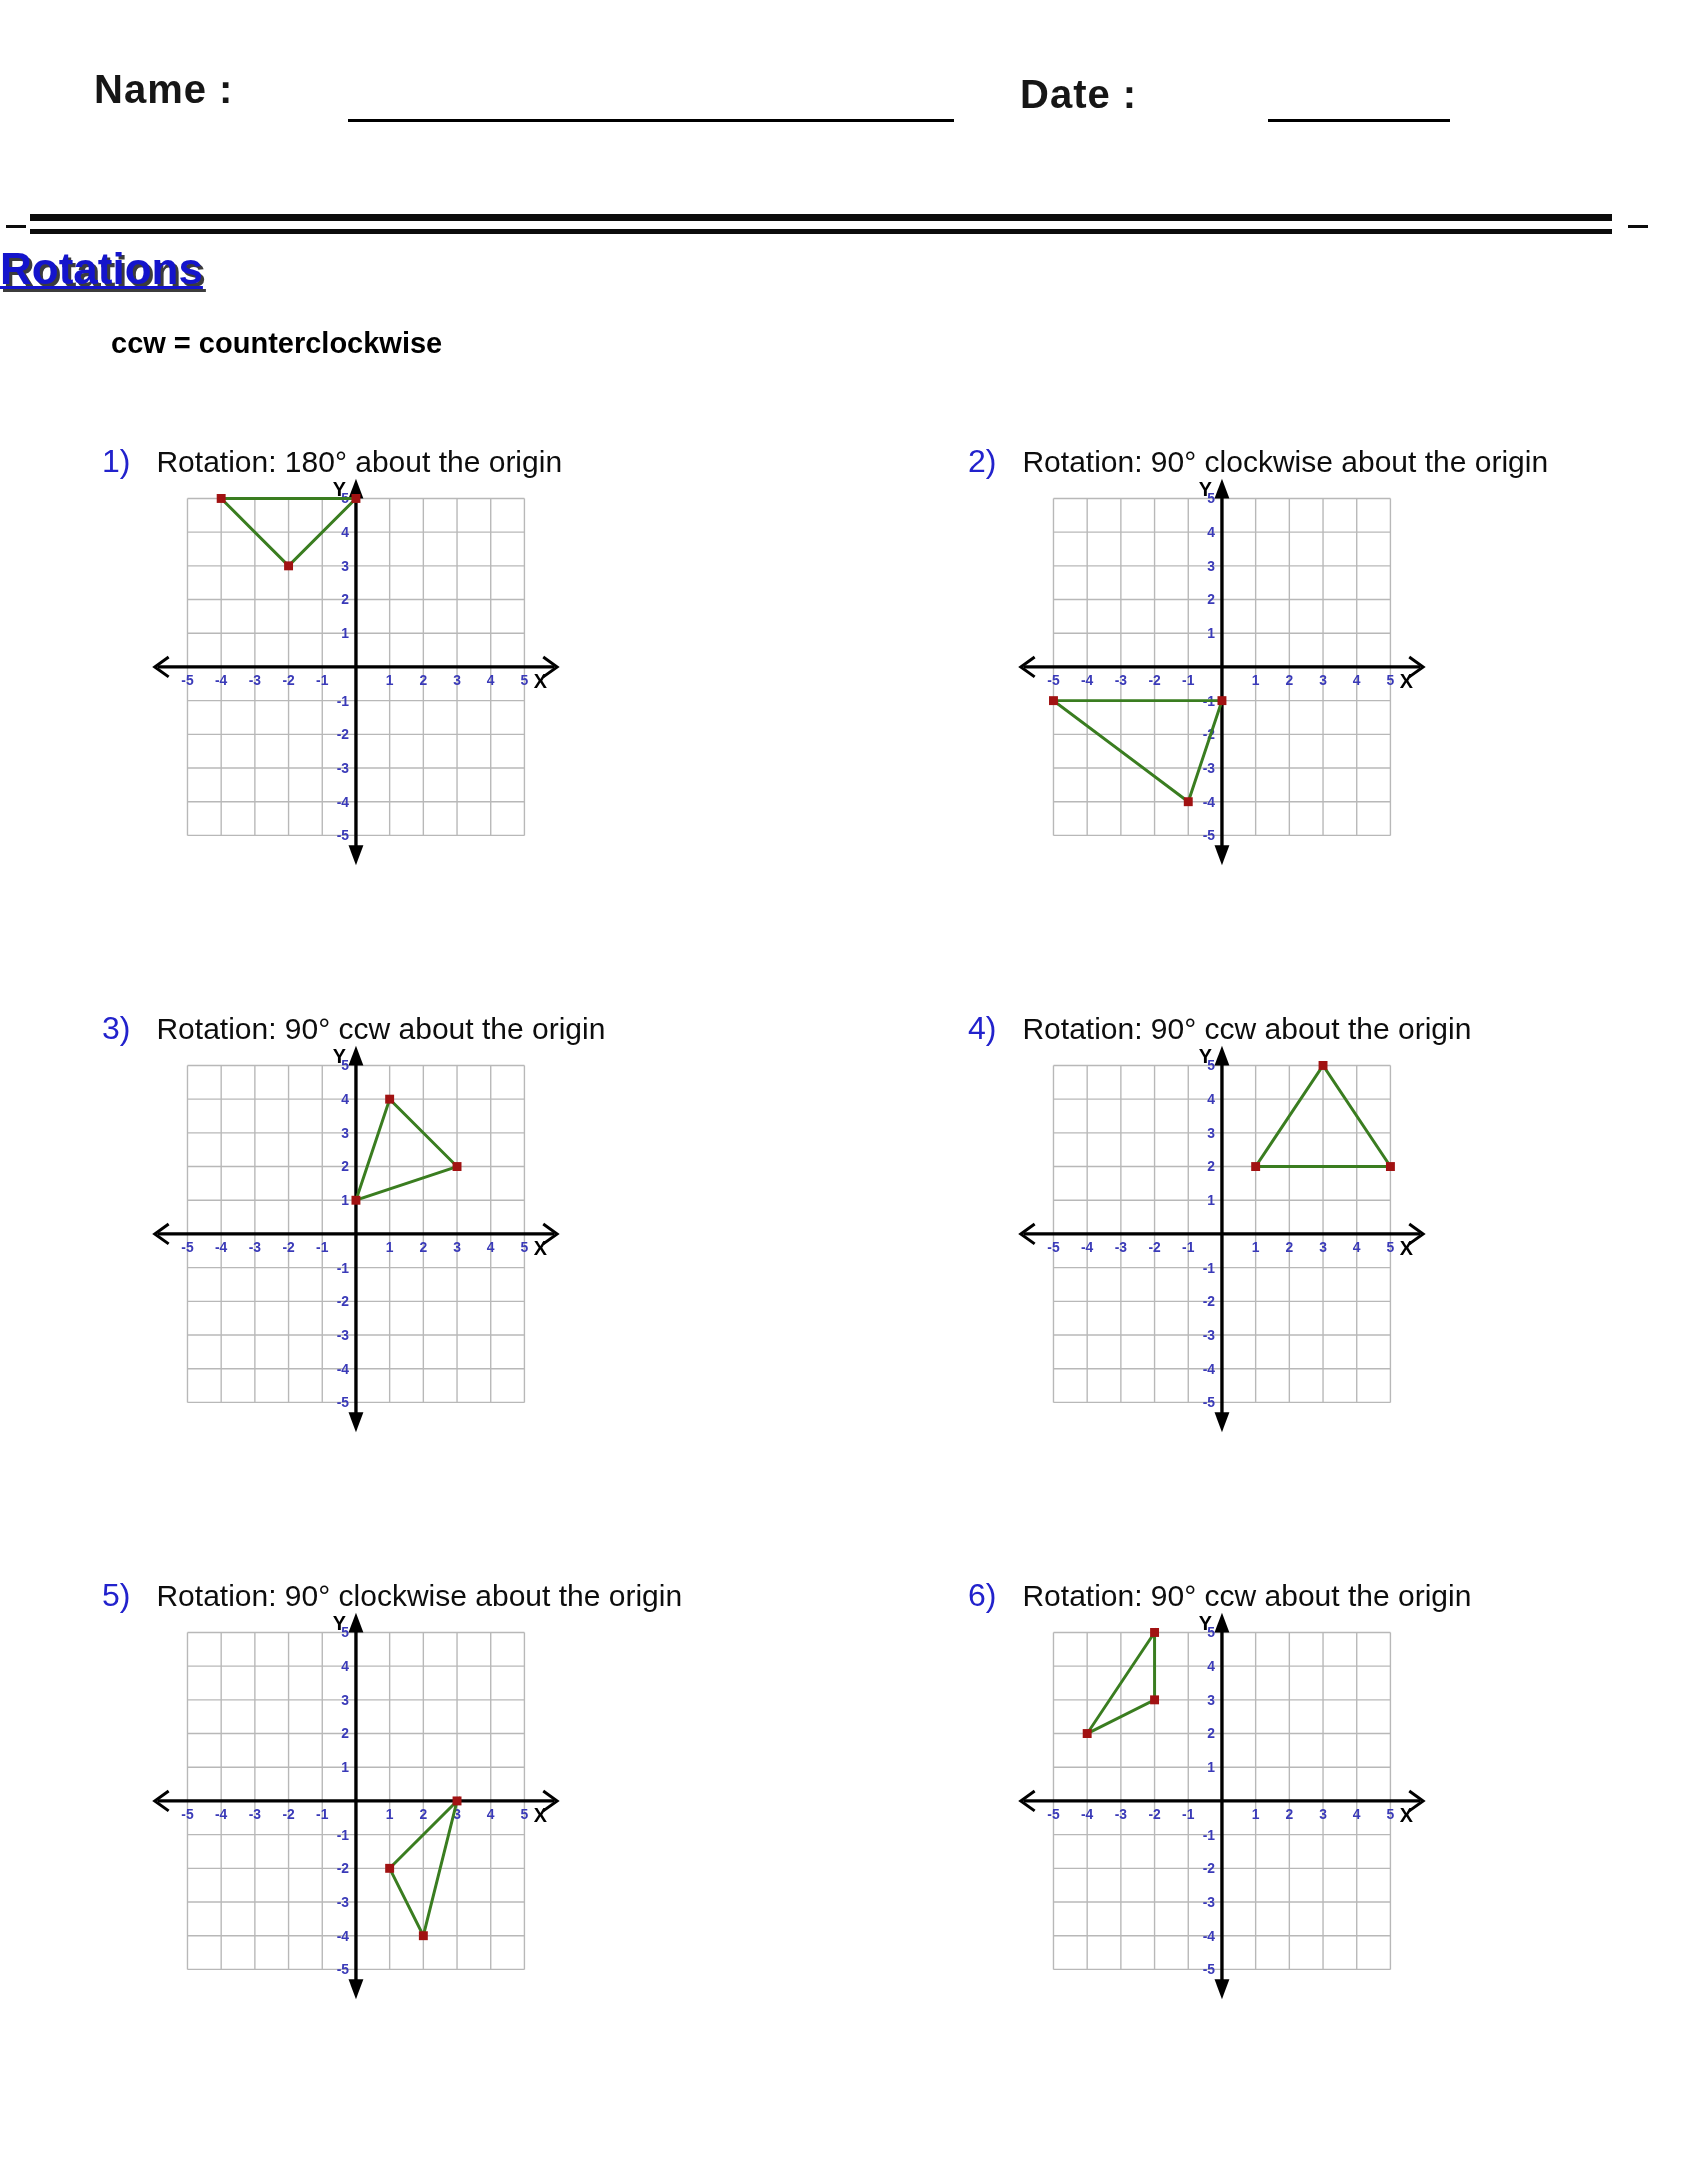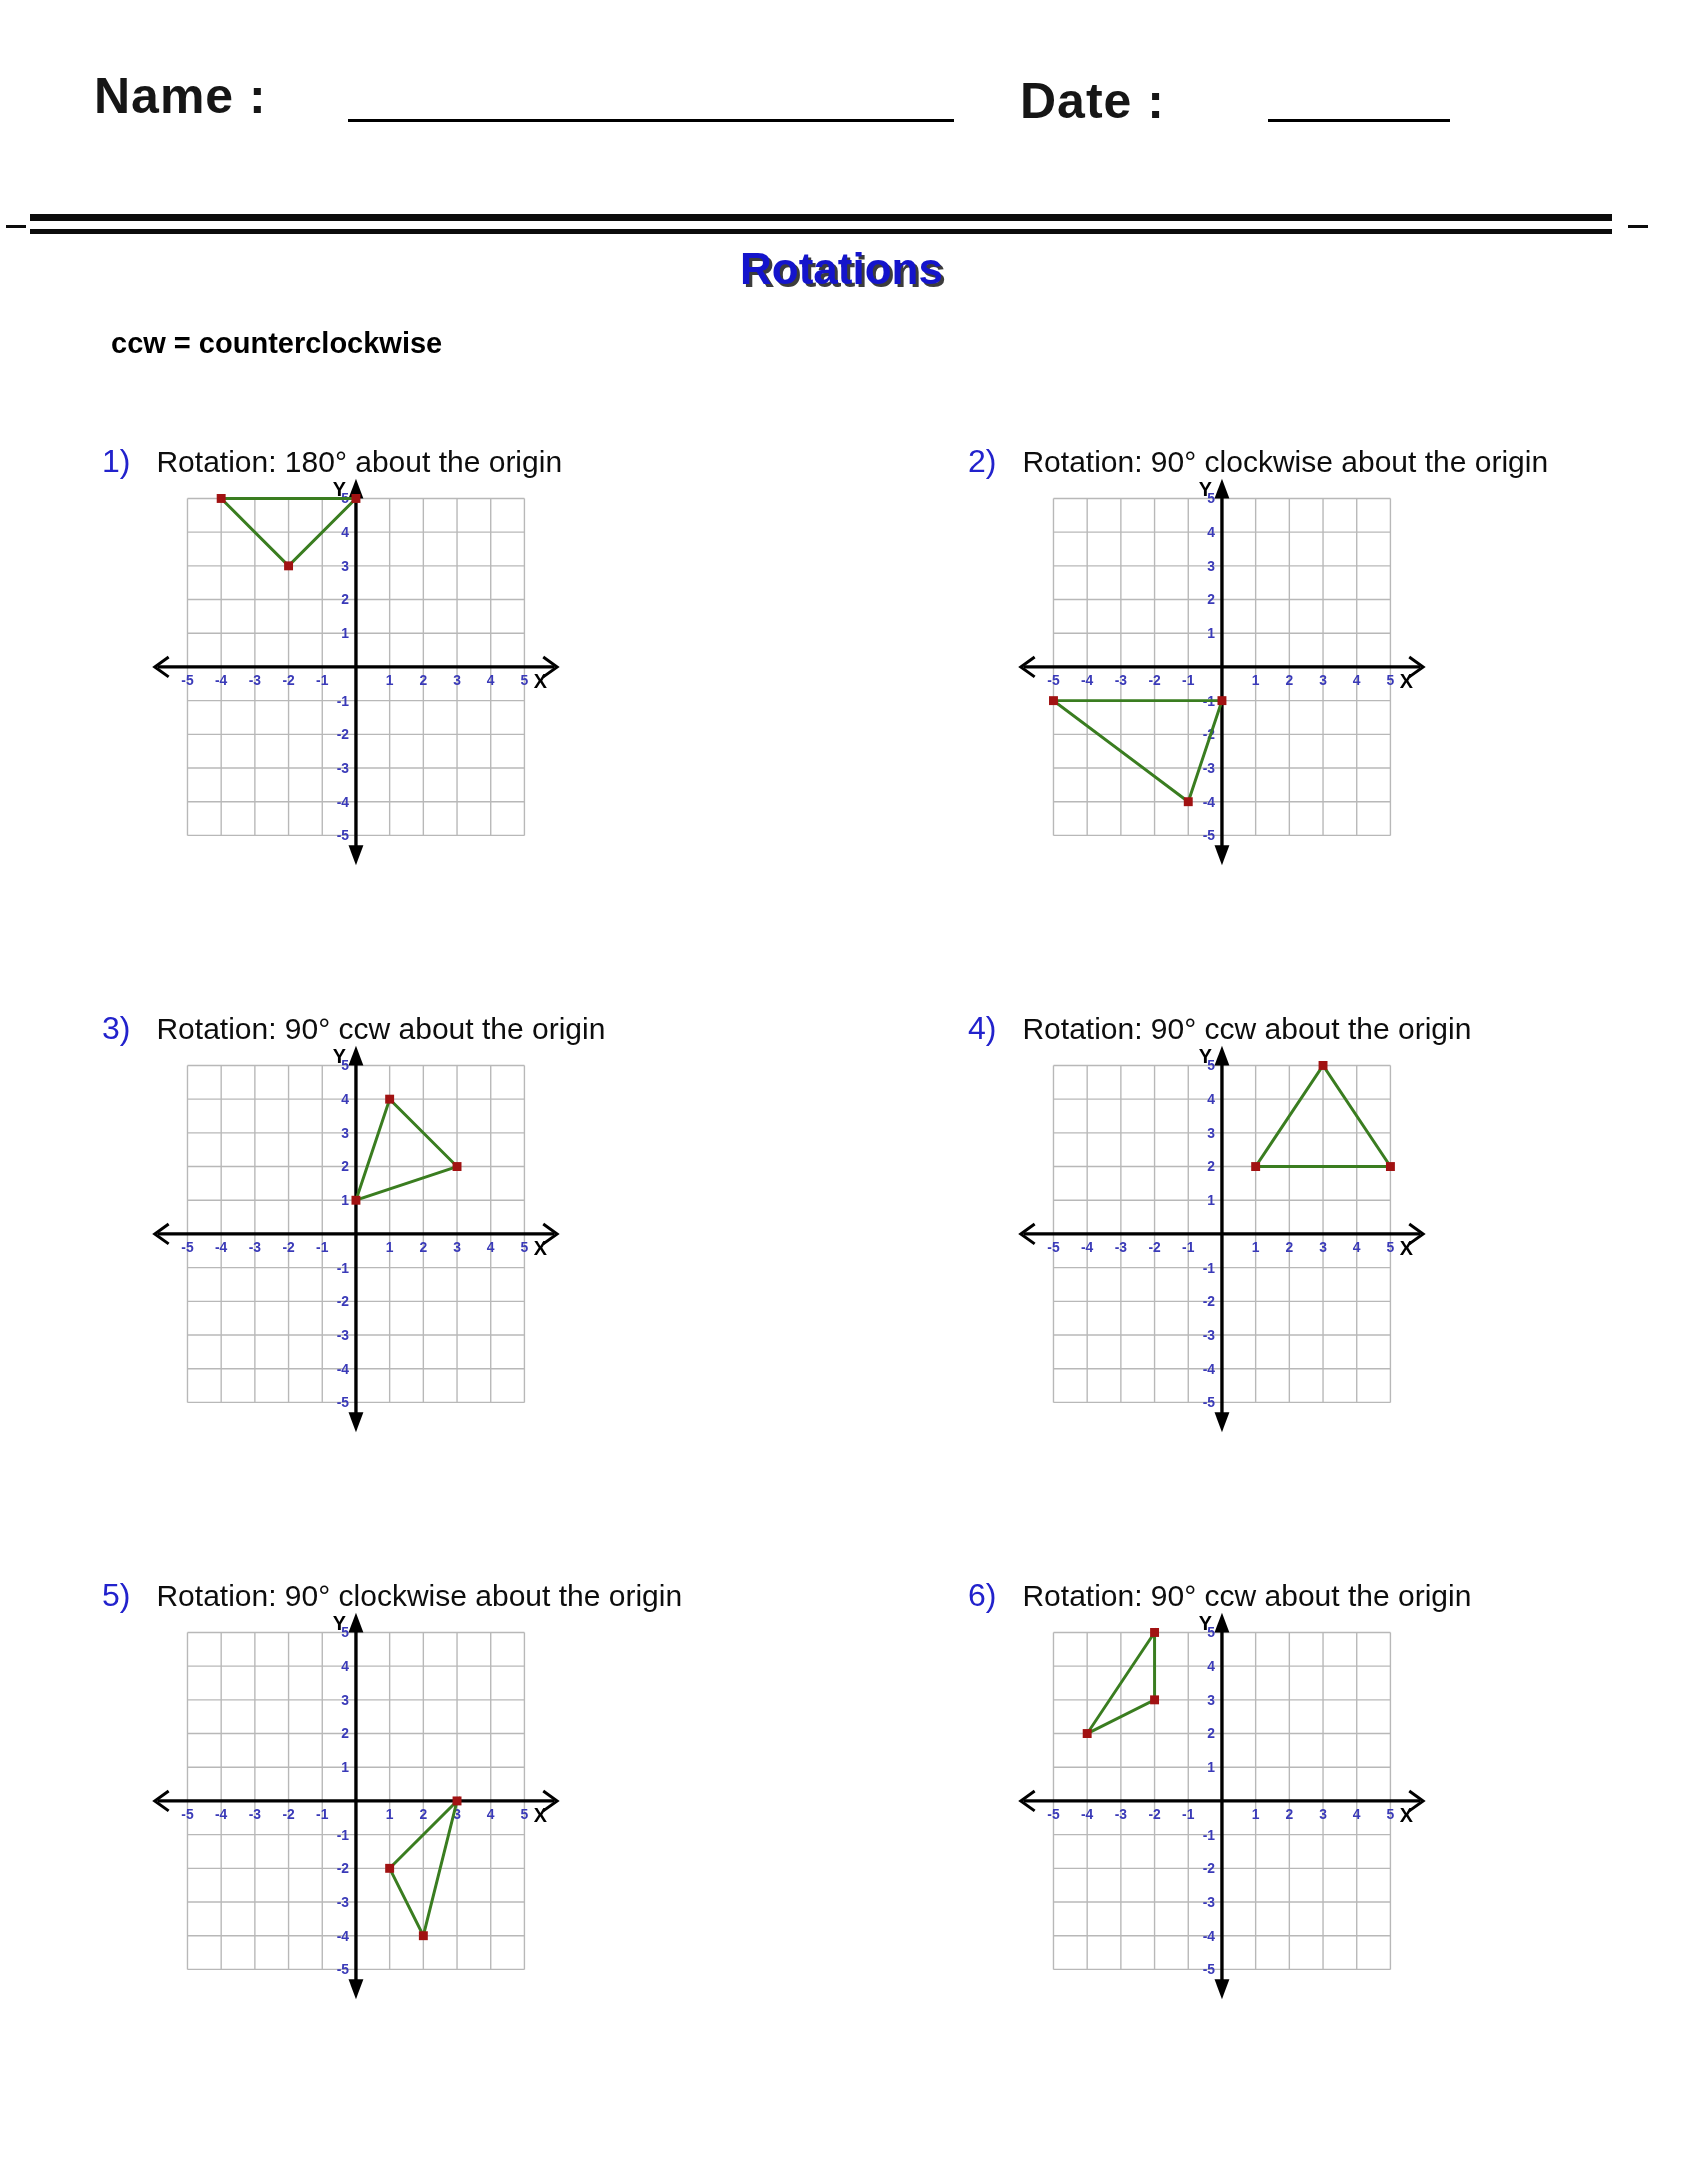--- a/index.html
+++ b/index.html
@@ -4,35 +4,35 @@
 <style>
   * { margin:0; padding:0; box-sizing:border-box; }
   html,body { background:#ffffff; }
   body {
     width:1683px; height:2178px; position:relative;
     font-family:"Liberation Sans", sans-serif; color:#111;
     overflow:hidden;
   }
   .abs { position:absolute; }
 
-  .hdr-label { font-size:50px; font-weight:bold; color:#161616; letter-spacing:1px; }
+  .hdr-label { font-size:40px; font-weight:bold; color:#161616; letter-spacing:1px; }
   .name-label { left:94px;  top:67px; }
   .date-label { left:1020px; top:72px; }
   .rule { height:0; border-top:3px solid #000; }
   .name-rule { left:348px;  top:119px; width:606px; }
   .date-rule { left:1268px; top:119px; width:182px; }
 
   .divider { left:30px; top:214px; width:1582px; height:20px;
              border-top:7px solid #0c0c0c; border-bottom:5px solid #0c0c0c; }
   .divider-dash { top:225px; width:20px; height:0; border-top:3px solid #0c0c0c; }
   .dash-l { left:6px; } .dash-r { left:1628px; }
 
-  .title { left:0; top:244px; width:1683px; text-align:center;
+  .title { left:0; top:244px; width:1683px; 
            font-size:44px; font-weight:bold; color:#1414cc;
-           text-decoration-thickness:3px;
+           text-decoration:underline; text-decoration-thickness:3px;
            text-shadow:3px 3px 0 #3c3c3c; }
 
   .note { left:111px; top:327px; font-size:29px; font-weight:bold; color:#000; }
 
   .problem { position:absolute; width:792px; height:559px; }
   .pos-1 { left:94px;  top:421px; }
   .pos-2 { left:960px; top:421px; }
   .pos-3 { left:94px;  top:988px; }
   .pos-4 { left:960px; top:988px; }
   .pos-5 { left:94px;  top:1555px; }

